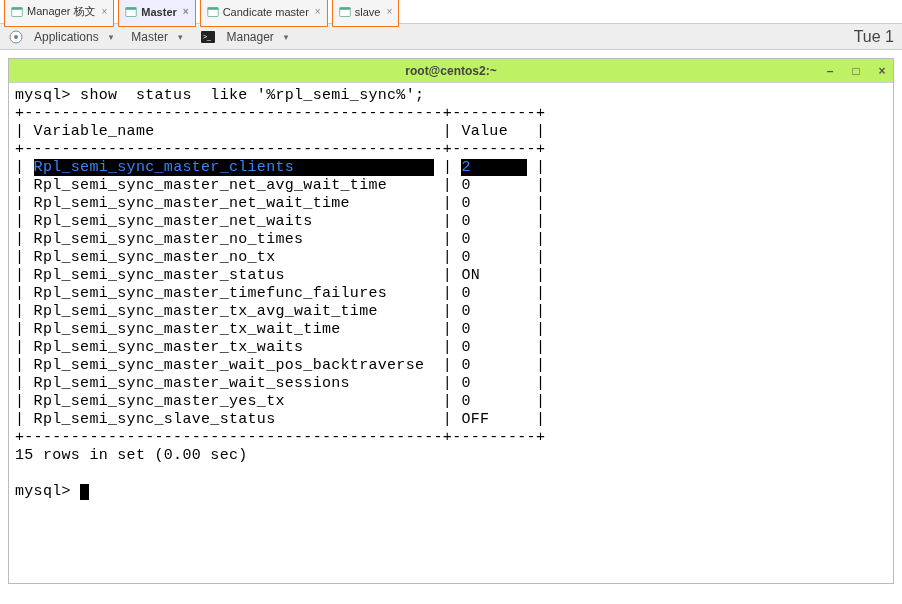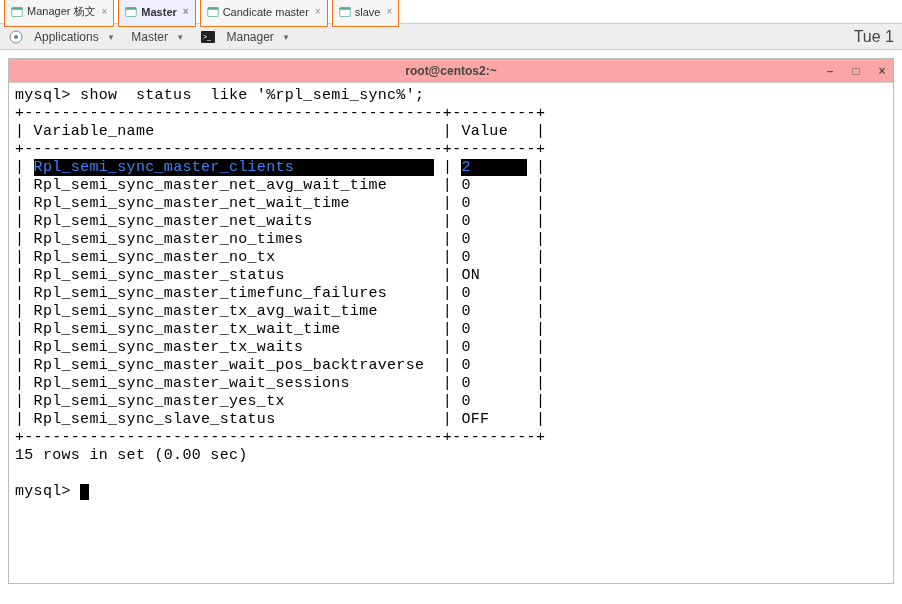--- a/index.html
+++ b/index.html
@@ -70,21 +70,21 @@
   .menu-icon-svg { width: 16px; height: 16px; }
   .menu-spacer { flex: 1; }
   .clock { font-size: 16px; color: #444; padding-right: 8px; }
   .terminal-window {
     margin: 8px 8px 0 8px;
     border: 1px solid #bbb;
     background: #fff;
     position: relative;
   }
   .titlebar {
-    background: #fca5a5;
+    background: #bef264;
     border-bottom: 1px solid #ccc;
     height: 24px;
     display: flex;
     align-items: center;
     justify-content: center;
     position: relative;
     font-size: 12px;
     font-weight: bold;
     color: #444;
   }

